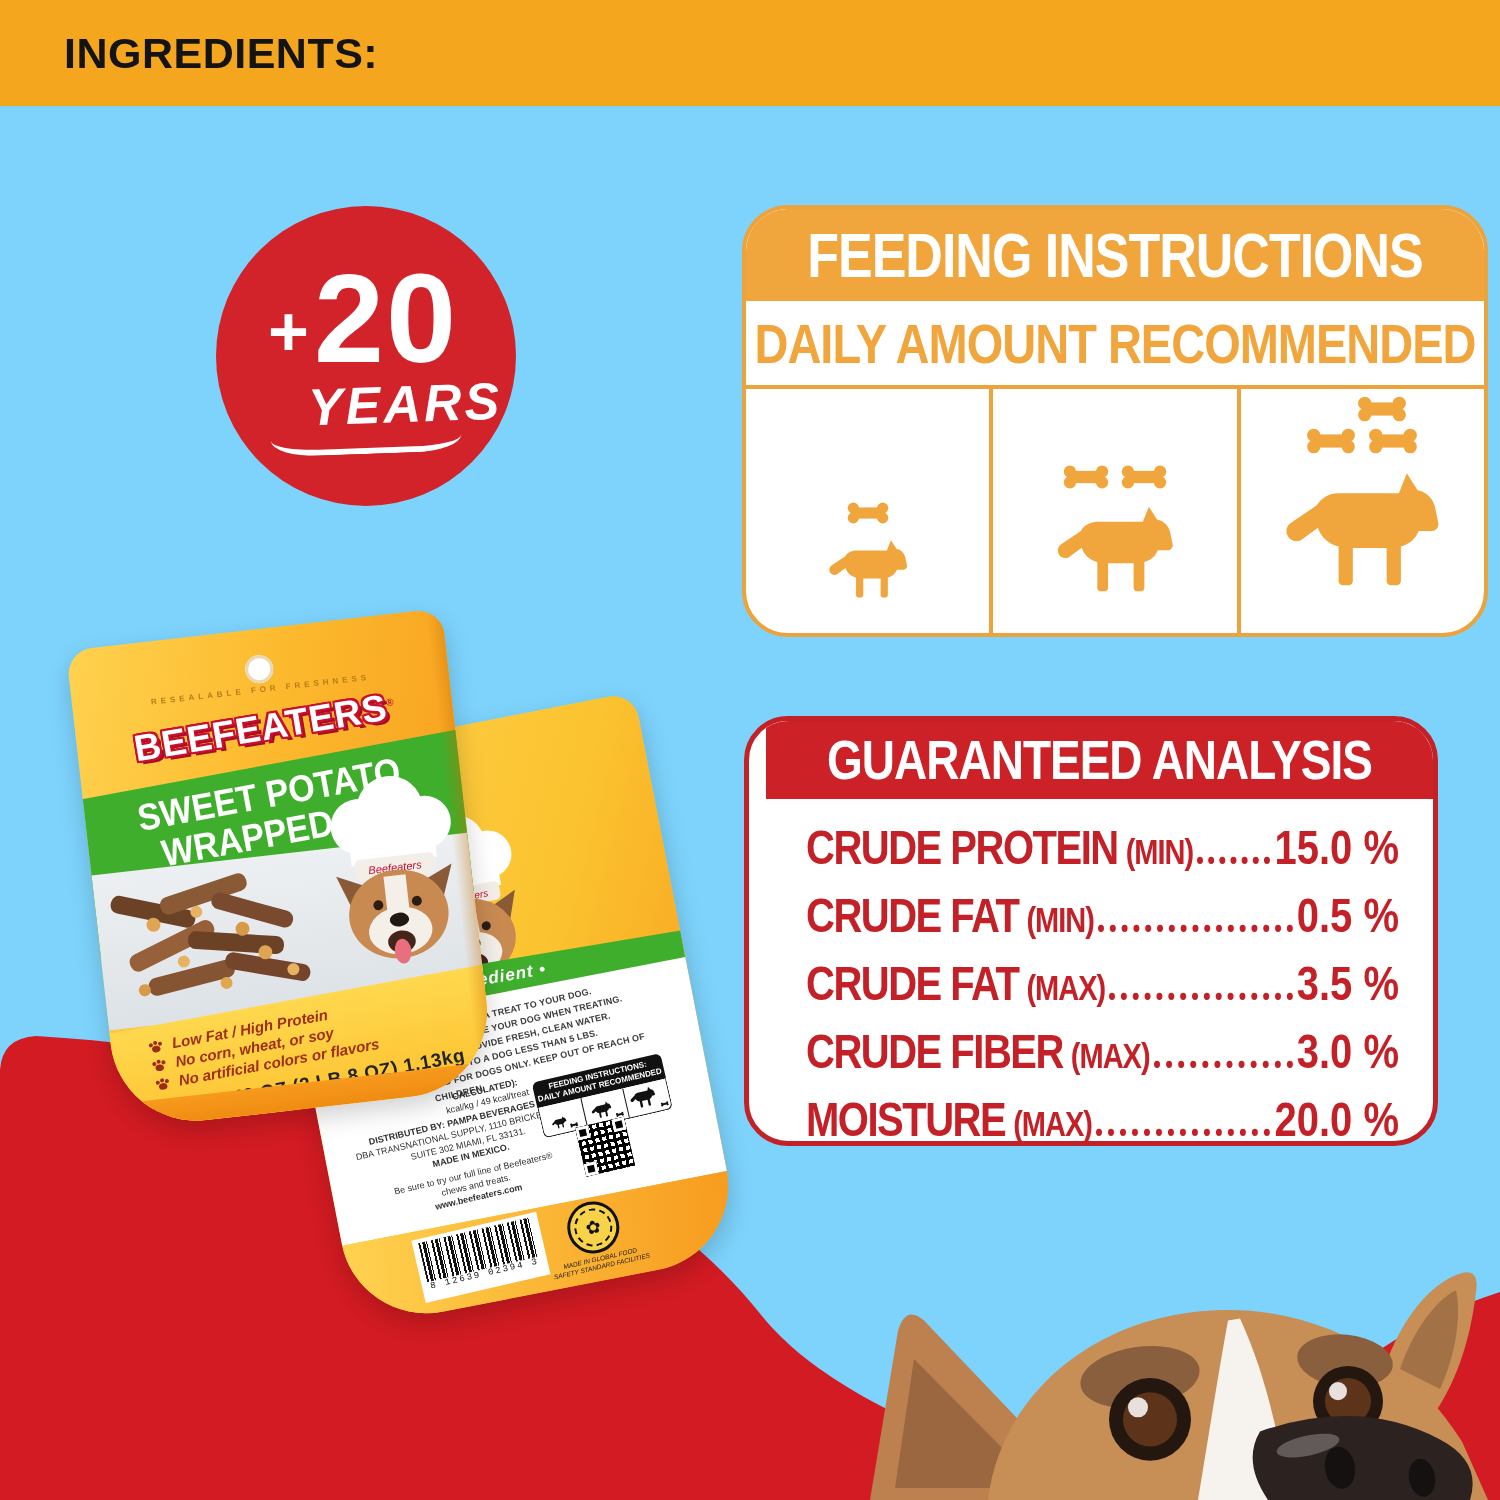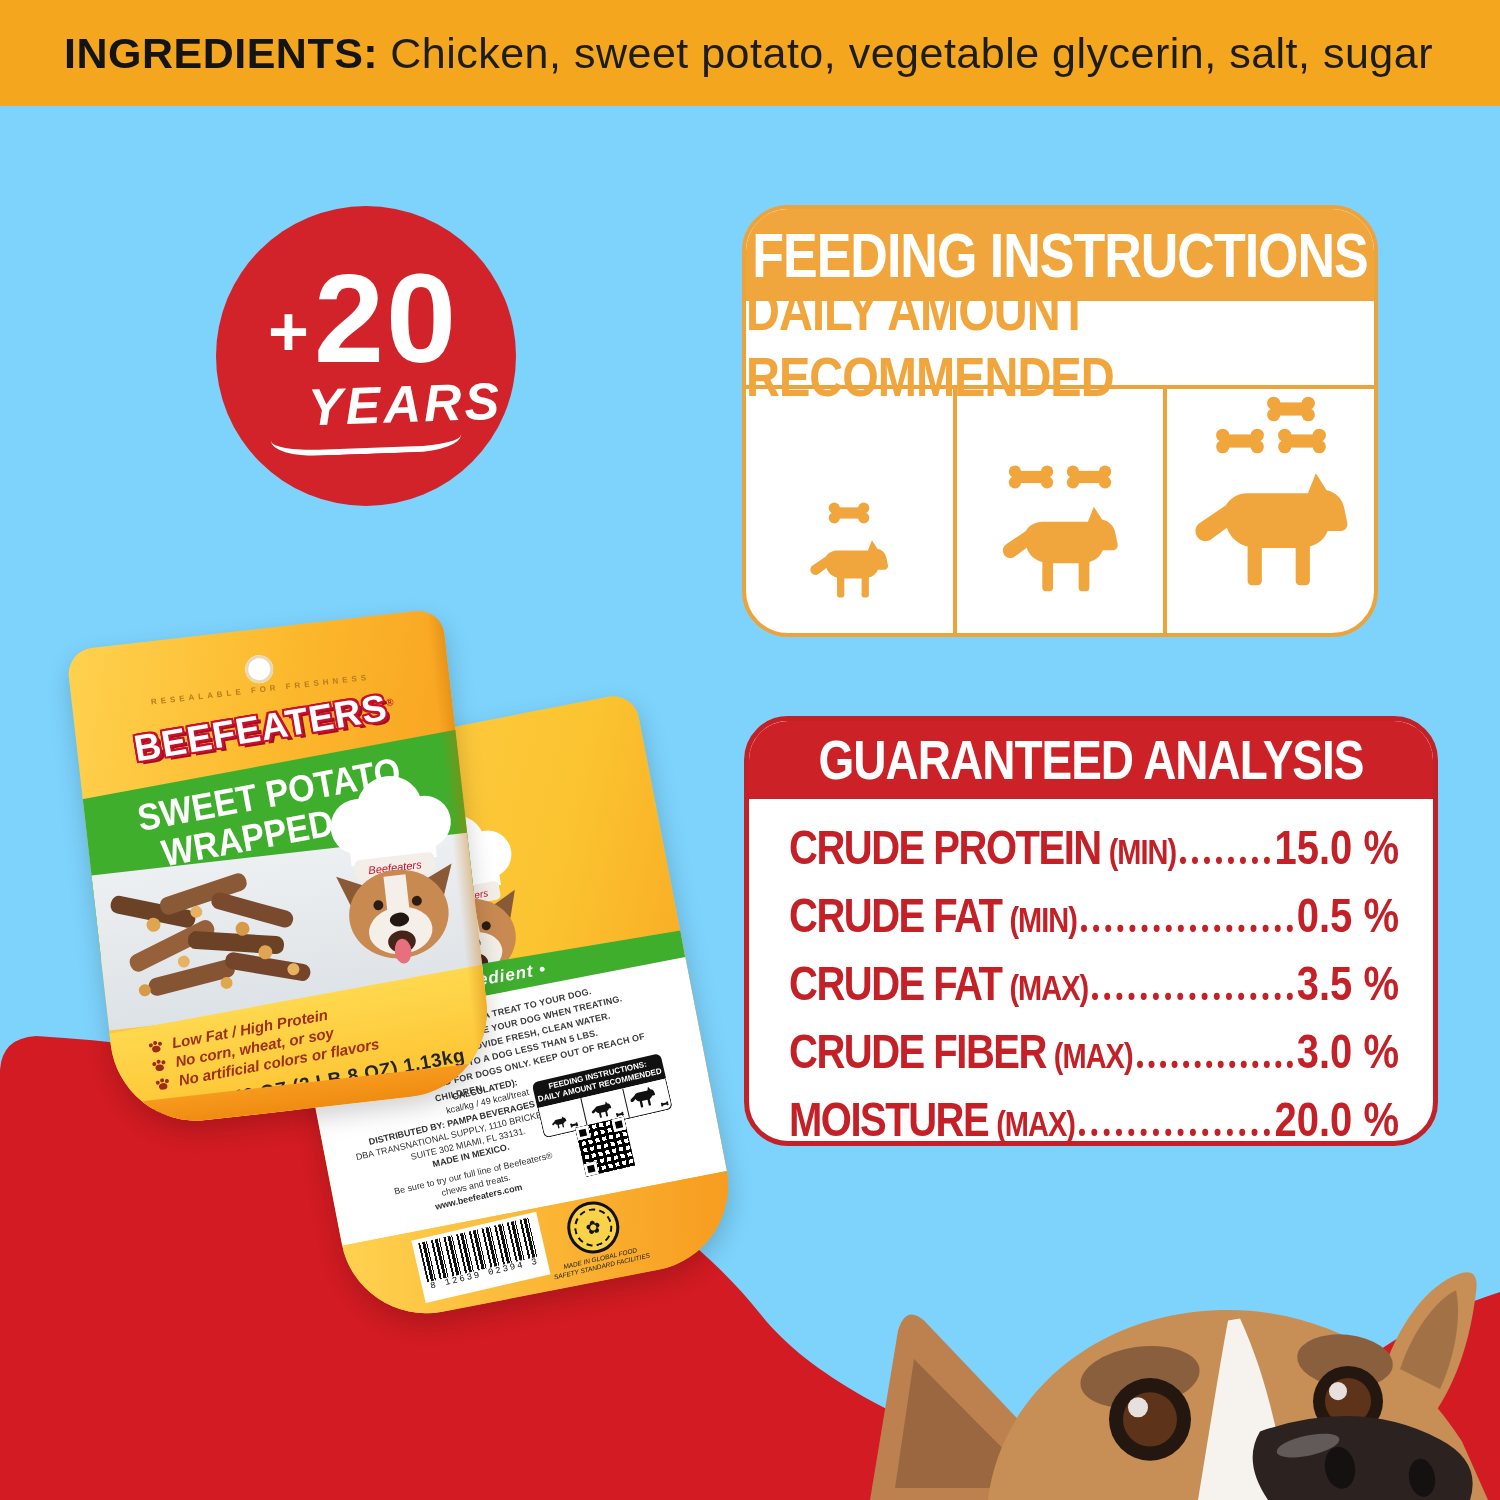--- a/index.html
+++ b/index.html
@@ -16,38 +16,38 @@
   .badge{position:absolute;left:216px;top:206px;width:300px;height:300px;border-radius:50%;
          background:#d2232a;color:#fff;}
   .badge .plus{position:absolute;left:52px;top:86px;font-size:70px;font-weight:bold;}
   .badge .num{position:absolute;left:98px;top:40px;font-size:126px;font-weight:bold;letter-spacing:2px;}
   .badge .word{position:absolute;left:92px;top:168px;font-size:52px;font-weight:bold;font-style:italic;
                letter-spacing:3px;transform:rotate(-2deg);}
   .badge .swoosh{position:absolute;left:55px;top:216px;width:190px;height:26px;
                  border-bottom:6px solid #fff;border-radius:50%/100%;transform:rotate(-2deg);}
 
   
-  .feed-card{position:absolute;left:742px;top:205px;width:636px;height:432px;box-sizing:border-box;
+  .feed-card{position:absolute;left:742px;top:205px;width:746px;height:432px;box-sizing:border-box;
              border:4px solid #eda33c;border-radius:46px;overflow:hidden;background:#fff;}
   .feed-head{height:92px;background:#f0a63c;display:flex;align-items:center;justify-content:center;}
   .feed-head span{color:#fff;font-size:52px;font-weight:bold;letter-spacing:-1px;display:inline-block;transform:scaleY(1.2);}
   .feed-sub{height:84px;display:flex;align-items:center;justify-content:center;}
   .feed-sub span{color:#f0a63c;font-size:47px;font-weight:bold;letter-spacing:-1px;display:inline-block;transform:scaleY(1.2);}
   .feed-grid{display:flex;border-top:4px solid #eda33c;height:248px;}
   .feed-cell{flex:1;display:flex;flex-direction:column;align-items:center;justify-content:flex-end;
              padding-bottom:26px;gap:12px;}
   .feed-cell + .feed-cell{border-left:4px solid #eda33c;}
   .bones-row{display:flex;gap:12px;align-items:center;}
   .bones-stack{display:flex;flex-direction:column;align-items:center;gap:4px;}
   .bone-svg{display:block;}
   .dog-small{width:92px;}  .dog-medium{width:136px;} .dog-large{width:180px;}
 
   
   .ga-card{position:absolute;left:744px;top:716px;width:694px;height:430px;box-sizing:border-box;
-           border:5px solid #c32127;border-radius:44px;overflow:hidden;background:#fff;}
+           border:5px solid #c32127;border-radius:44px;overflow:hidden;background:#fff;padding-left:17px;}
   .ga-head{height:78px;background:#cb2127;display:flex;align-items:center;justify-content:center;}
   .ga-head span{color:#fff;font-size:46px;font-weight:bold;letter-spacing:-1px;display:inline-block;transform:scaleY(1.2);}
   .ga-body{padding:26px 34px 0 40px;}
   .ga-row{display:flex;align-items:baseline;color:#c32127;transform:scaleY(1.22);margin-bottom:23px;}
   .ga-label{font-size:40px;font-weight:bold;letter-spacing:-1.5px;white-space:nowrap;}
   .ga-qual{font-size:29px;font-weight:bold;margin-left:8px;letter-spacing:-1px;}
   .ga-dots{flex:1;border-bottom:6px dotted #c32127;margin:0 4px 6px 4px;}
   .ga-value{font-size:40px;font-weight:bold;white-space:nowrap;}
 
   
@@ -136,21 +136,20 @@
 
   <svg class="red-shape" viewBox="0 0 1500 500" preserveAspectRatio="none">
     <path d="M0,70 Q2,38 36,36 C200,46 356,78 480,124 C610,172 700,238 762,316
              C826,396 980,462 1160,500 L0,500 Z" fill="#d21b22"></path>
     <path d="M1500,292 C1418,318 1338,368 1296,432 C1272,468 1262,488 1258,500
              L1500,500 Z" fill="#d21b22"></path>
   </svg>
 
   <div class="banner">
     <span class="b-label">INGREDIENTS:</span>
-    <span class="b-text">Chicken, sweet potato, vegetable glycerin, salt, sugar</span>
   </div>
 
   <div class="badge">
     <span class="plus">+</span>
     <span class="num">20</span>
     <span class="word">YEARS</span>
     <span class="swoosh"></span>
   </div>
 
   <div class="feed-card">

